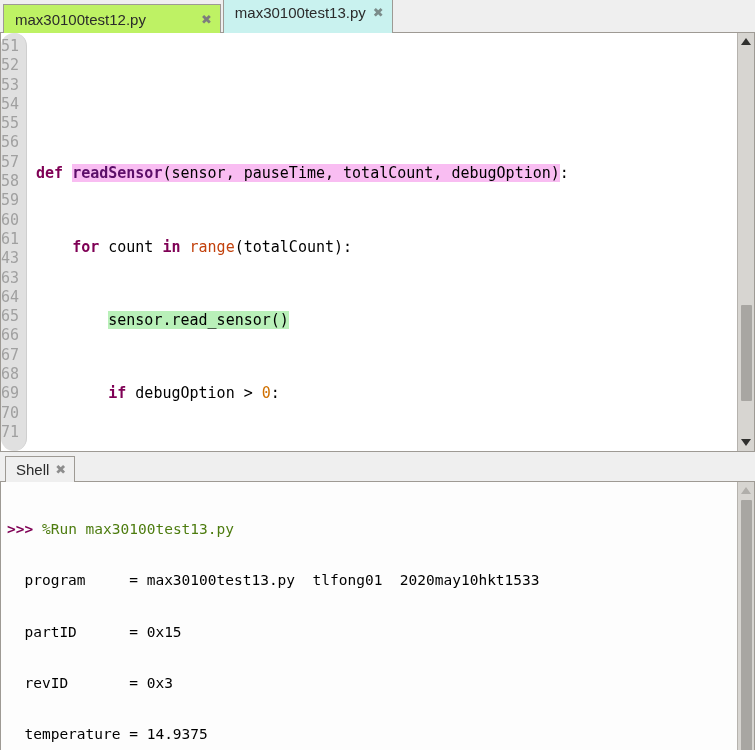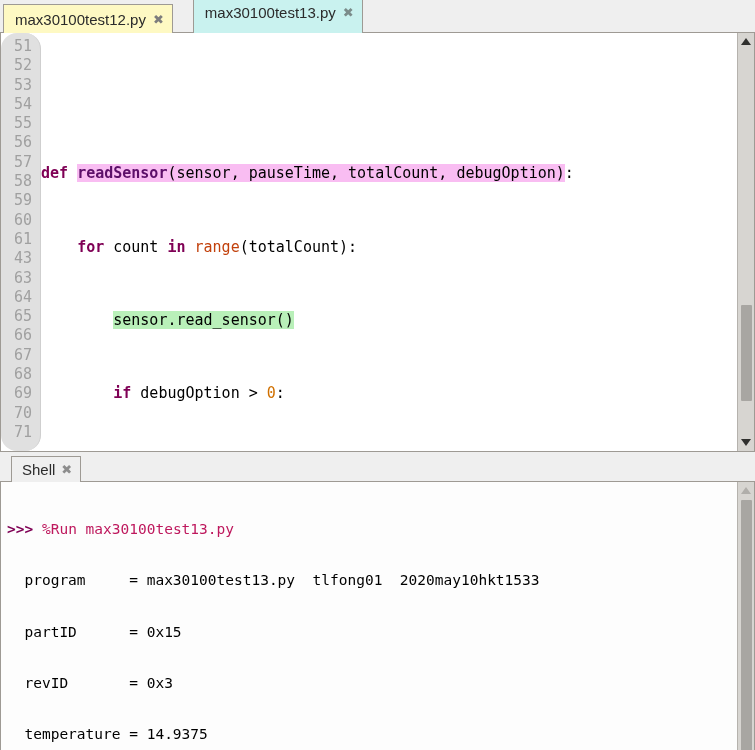--- a/index.html
+++ b/index.html
@@ -59,22 +59,23 @@
     color: #2b2b2b;
     border: 1px solid #9e9a94;
     border-bottom: none;
     box-sizing: border-box;
     position: relative;
     z-index: 2;
     line-height: 1;
     white-space: nowrap;
   }
   .tab.inactive {
-    background: #fef9c3;
-    margin-right: 20px;
+    background: #bef264;
+    margin-right: 2px;
+    gap: 48px;
   }
   .tab.active {
     background: #c9f2ef;
     height: 40px;
     padding-bottom: 2px;
   }
   .tab-close {
     margin-left: 7px;
     font-size: 13px;
     color: #7b8c8a;
@@ -96,21 +97,21 @@
     background: #ffffff;
     border: 1px solid #9e9a94;
     border-top: none;
     margin: 0;
     display: flex;
     overflow: hidden;
     box-sizing: border-box;
   }
 
   .gutter {
-    width: 40px;
+    width: 26px;
     background: #e0e0e0;
     border-right: 1px solid #cfcfcf;
     flex: none;
     padding-top: 4px;
     box-sizing: border-box;
     border-radius: 16px;
   }
   .gutter .lno {
     height: 19.3px;
     line-height: 19.3px;
@@ -118,20 +119,21 @@
     padding-right: 8px;
     font-family: "DejaVu Sans Mono", monospace;
     font-size: 15px;
     color: #a0a0a0;
     box-sizing: border-box;
   }
 
   .code-lines {
     flex: 1;
     padding-top: 4px;
+    padding-left: 9px;
     font-family: "DejaVu Sans Mono", monospace;
     font-size: 15px;
     white-space: pre;
     overflow: hidden;
     box-sizing: border-box;
   }
   .code-lines .cl {
     height: 19.3px;
     line-height: 19.3px;
     white-space: pre;
@@ -191,21 +193,21 @@
     flex: 1;
     background: #efefef;
     display: flex;
     flex-direction: column;
     position: relative;
   }
   .shell-tabbar {
     height: 30px;
     display: flex;
     align-items: flex-end;
-    padding-left: 11px;
+    padding-left: 5px;
     box-sizing: border-box;
     position: relative;
   }
   .shell-tabbar::after {
     content: "";
     position: absolute;
     left: 0; right: 0; bottom: 0;
     height: 1px;
     background: #9e9a94;
   }
@@ -246,21 +248,21 @@
     font-size: 14.5px;
     white-space: pre;
   }
   .shell-text .sl {
     height: 19.3px;
     line-height: 19.3px;
     white-space: pre;
     color: #000000;
   }
   .prompt { color: #7f0055; font-weight: bold; }
-  .cmd    { color: #be185d; }
+  .cmd    { color: #4d7c0f; }
 </style>
 </head>
 <body>
 
 <div class="app">
 
   <div class="editor-notebook">
 
     <div class="tabbar">
       <div class="tab inactive">

